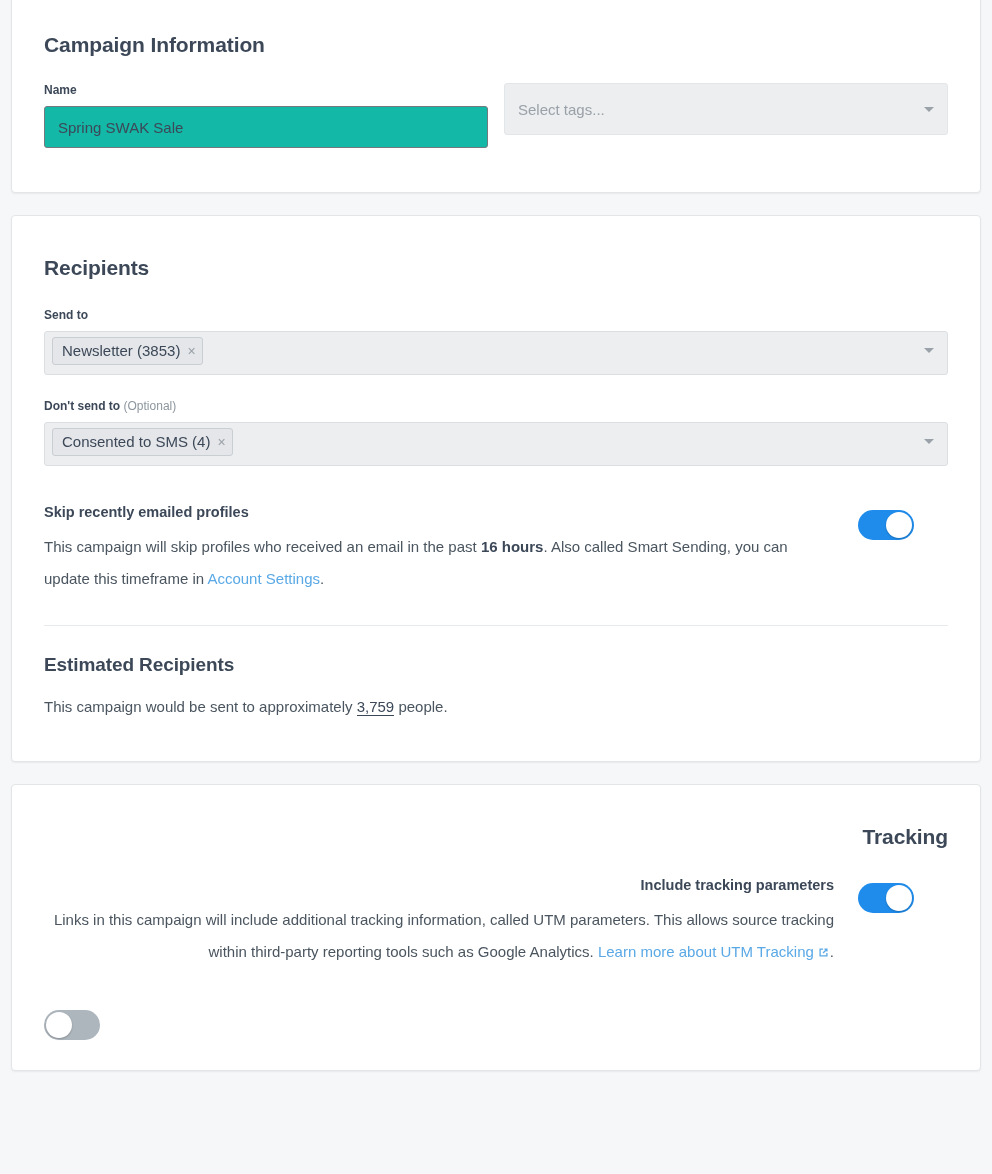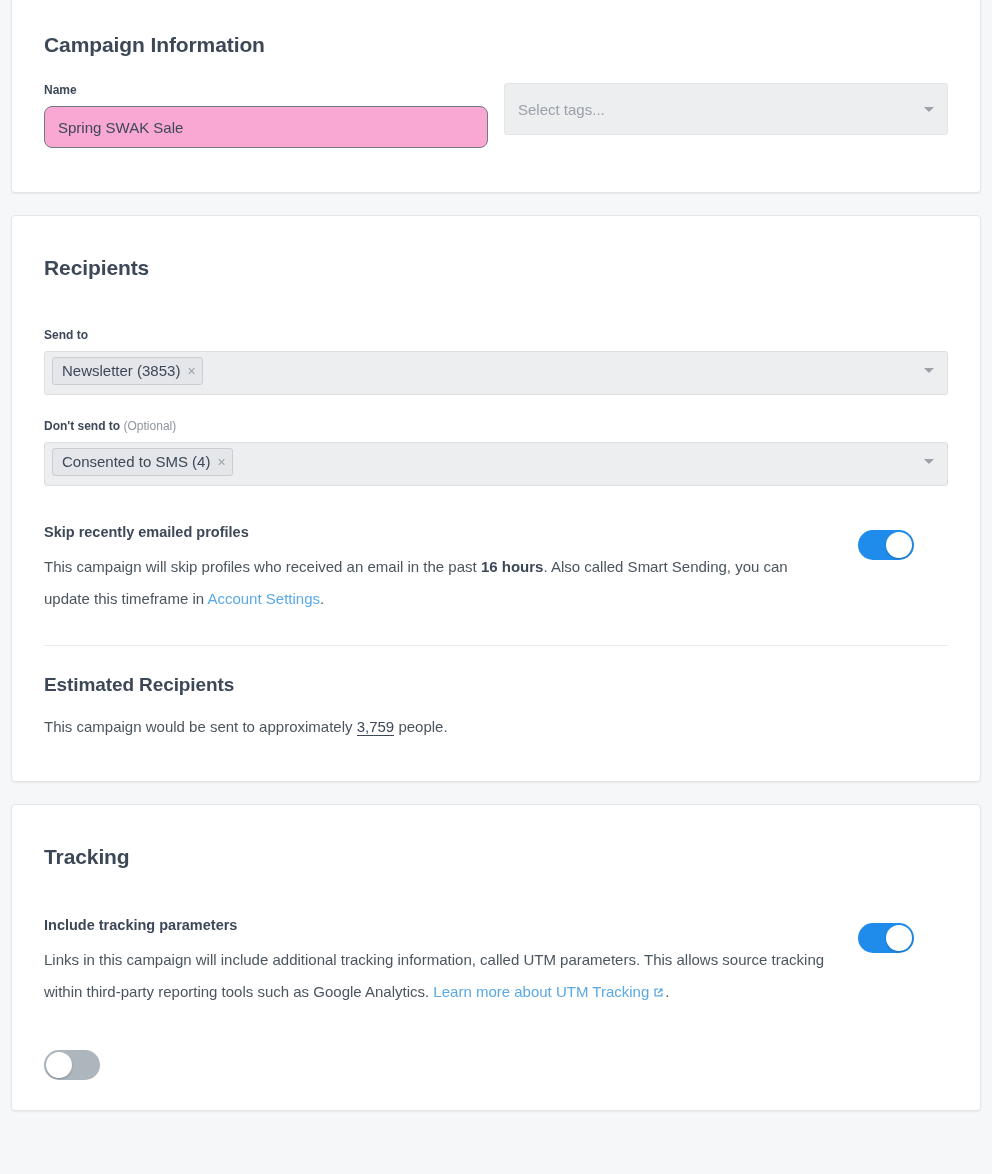--- a/index.html
+++ b/index.html
@@ -26,21 +26,21 @@
     border: 1px solid #e3e6e8;
     border-radius: 4px;
     box-shadow: 0 1px 2px rgba(0,0,0,0.06);
     padding: 0 32px;
     position: relative;
   }
   .card + .card { margin-top: 22px; }
 
   #card-campaign { margin-top: -6px; padding-bottom: 44px; }
   #card-recipients { padding-bottom: 38px; }
-  #card-tracking { padding-bottom: 30px; }
+  #card-tracking { padding-bottom: 30px; text-align: right; }
 
   .section-title {
     font-size: 21px;
     font-weight: bold;
     color: #3c4858;
     letter-spacing: -0.1px;
     padding-top: 36px;
     padding-bottom: 4px;
   }
   #card-campaign .section-title { padding-top: 38px; }
@@ -64,22 +64,22 @@
   }
   .label-optional {
     font-weight: normal;
     color: #8d969e;
   }
 
   .text-input {
     width: 100%;
     height: 42px;
     border: 1px solid #72797f;
-    border-radius: 8px;
-    background: #f9a8d4;
+    border-radius: 3px;
+    background: #14b8a6;
     font-family: inherit;
     font-size: 15px;
     color: #3c4858;
     padding: 0 13px;
     outline: none;
   }
 
   .select-box {
     width: 100%;
     height: 52px;
@@ -193,21 +193,21 @@
   .toggle.off .knob { left: 2px; }
 
   .divider {
     height: 1px;
     background: #e7eaec;
     margin: 30px 0 0 0;
   }
 
   .mt-24 { margin-top: 24px; }
   .mt-28 { margin-top: 28px; }
-  .mt-30 { margin-top: 44px; }
+  .mt-30 { margin-top: 24px; }
   .mt-34 { margin-top: 34px; }
   .mt-38 { margin-top: 38px; }
 
   .underline-num {
     font-weight: normal;
     color: #3c4858;
     border-bottom: 1px solid #3c4858;
   }
 </style>
 </head>

